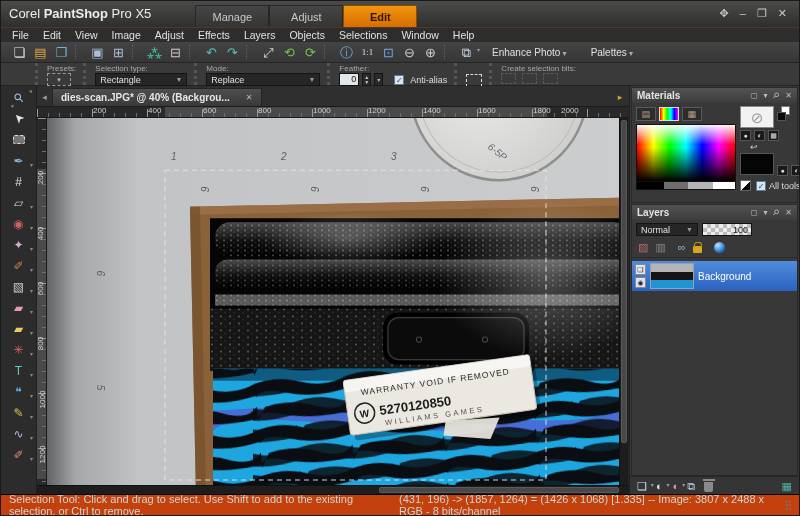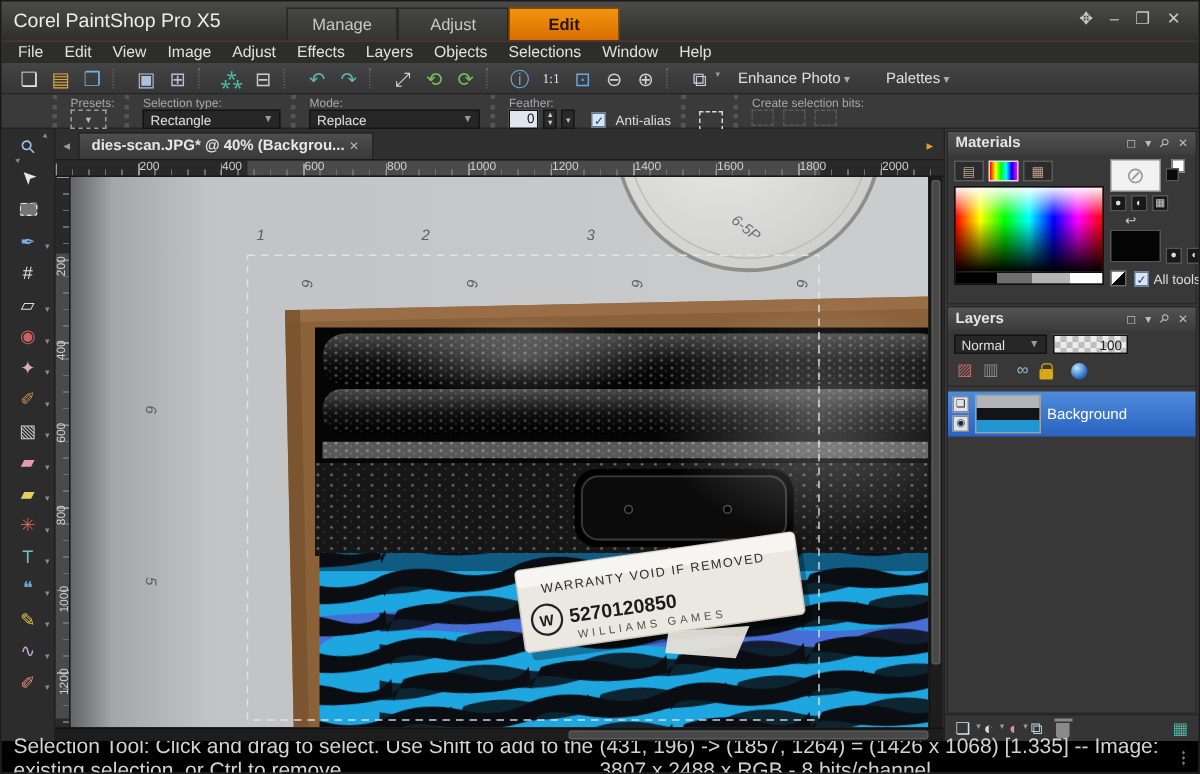--- a/index.html
+++ b/index.html
@@ -3,21 +3,21 @@
 <meta charset="utf-8">
 <style>
 *{box-sizing:border-box;margin:0;padding:0}
 html,body{background:#555}
 body{font-family:"Liberation Sans",sans-serif}
 .app{position:relative;width:800px;height:516px;background:#353535;color:#ddd;overflow:hidden;display:flex;flex-direction:column;border:1px solid #1a1a1a}
 
 
 .titlebar{height:26px;background:linear-gradient(#4b4b49,#2e2e2c);display:flex;align-items:stretch;flex:none}
 .apptitle{padding:5px 10px 0 8px;font-size:13px;color:#ececec;white-space:nowrap}
-.t-bold{font-weight:normal}
+.t-bold{font-weight:bold}
 .ws-tabs{display:flex;margin-left:34px;align-items:flex-end}
 .ws-tab{width:74px;text-align:center;padding:5px 8px 4px;font-size:11px;color:#c8c8c8;background:linear-gradient(#464646,#343432);border:1px solid #272727;border-bottom:none}
 .ws-tab.active{background:linear-gradient(#f29410,#d66e00);color:#2a1500;font-weight:bold;border-color:#8a4c00}
 .win-controls{margin-left:auto;display:flex;gap:11px;padding:6px 12px 0 0;color:#c8c8c8;font-size:11px}
 .win-controls span{line-height:12px}
 
 
 .menubar{height:15px;background:#2d2d2b;border-top:1px solid #53382a;display:flex;padding:0 4px;align-items:center;flex:none}
 .menu-item{padding:1px 7px;font-size:10.5px;color:#e0e0e0}
 
@@ -53,21 +53,21 @@
 .tool-btn{width:27px;height:21px;display:flex;align-items:center;justify-content:center;font-size:12px;position:relative;border-radius:2px;flex:none}
 .tool-btn.active{background:#747474}
 .tool-btn.caret::after{content:"▾";font-size:6px;color:#8a8a8a;position:absolute;right:-1px;bottom:3px}
 .dashedbox{width:12px;height:9px;border:1px dashed #ddd}
 .tool-btn.dashedbox{display:block;margin:6px auto}
 
 .center{width:592px;display:flex;flex-direction:column;background:#262626;flex:none}
 .doctabs{height:21px;display:flex;align-items:flex-end;background:#2f2f2f;border-bottom:1px solid #1b1b1b;flex:none}
 .tab-scroll{width:15px;text-align:center;color:#9a9a9a;font-size:9px;padding-bottom:4px}
 .tab-scroll.next{margin-left:auto;color:#e0a030;width:18px}
-.doctab{display:flex;gap:3px;align-items:center;background:linear-gradient(#4e4e4e,#393939);border:1px solid #242424;border-bottom:none;padding:3px 9px 3px 8px;font-size:10px;font-weight:bold;color:#e6e6e6}
+.doctab{display:flex;gap:16px;align-items:center;background:linear-gradient(#4e4e4e,#393939);border:1px solid #242424;border-bottom:none;padding:3px 9px 3px 8px;font-size:10px;font-weight:bold;color:#e6e6e6}
 .doctab .close{font-size:8px;color:#b8b8b8;font-weight:normal}
 
 .hruler{height:11px;position:relative;background:#292929;border-bottom:1px solid #191919;overflow:hidden;flex:none}
 .hruler .hl{position:absolute;top:0;bottom:0;left:128px;width:382px;background:#4a4a4a}
 .hruler::after{content:"";position:absolute;inset:0;background-image:repeating-linear-gradient(90deg,#9a9a9a 0 1px,transparent 1px 55px),repeating-linear-gradient(90deg,#6e6e6e 0 1px,transparent 1px 11px);background-size:100% 8px,100% 4px;background-position:0 100%,0 100%;background-repeat:no-repeat}
 .hnum{position:absolute;top:0;font-size:8px;color:#cfcfcf;line-height:8px;margin-left:2px;z-index:2}
 .canvasrow{flex:1;display:flex;min-height:0}
 .vruler{width:10px;position:relative;background:#292929;border-right:1px solid #191919;overflow:hidden;flex:none}
 .vruler .hl{position:absolute;left:0;right:0;top:51px;height:310px;background:#4a4a4a}
 .vruler::after{content:"";position:absolute;inset:0;background-image:repeating-linear-gradient(180deg,#9a9a9a 0 1px,transparent 1px 55px),repeating-linear-gradient(180deg,#6e6e6e 0 1px,transparent 1px 11px);background-size:8px 100%,4px 100%;background-position:100% 0,100% 0;background-repeat:no-repeat}
@@ -121,21 +121,21 @@
 .layname{font-size:10px;color:#fff}
 .lay-empty{flex:1}
 .laybar{height:18px;display:flex;align-items:center;gap:9px;padding:0 7px;background:#353535;border-top:1px solid #262626;flex:none}
 .lb{font-size:11px;line-height:14px;position:relative}
 .lb.caret::after{content:"▾";font-size:6px;color:#999;position:absolute;right:-7px;bottom:1px}
 .trash{width:9px;height:10px;background:#8a8a8a;border-radius:0 0 2px 2px;position:relative;margin-top:2px}
 .trash::before{content:"";position:absolute;top:-3px;left:-1.5px;width:12px;height:2px;background:#8a8a8a}
 .lb.last{margin-left:auto}
 
 
-.statusbar{height:21px;background:#000000;border-top:1px solid #000;display:flex;align-items:center;font-size:14px;color:#d2d2d2;padding:0 8px;flex:none}
+.statusbar{height:21px;background:#c2410c;border-top:1px solid #000;display:flex;align-items:center;font-size:11px;color:#d2d2d2;padding:0 8px;flex:none}
 .status-right{margin-left:auto;padding-right:6px}
 .grip{width:7px;height:10px;background-image:radial-gradient(#777 35%,transparent 40%);background-size:3.5px 3.5px}
 </style>
 </head>
 <body>
 
 <div class="app">
 
   <div class="titlebar">
     <div class="apptitle">
@@ -293,21 +293,21 @@
         <div>
             <div class="hnum" style="left: 54px; position: absolute;">200</div>
             <div class="hnum" style="left: 109px; position: absolute;">400</div>
             <div class="hnum" style="left: 164px; position: absolute;">600</div>
             <div class="hnum" style="left: 219px; position: absolute;">800</div>
             <div class="hnum" style="left: 274px; position: absolute;">1000</div>
             <div class="hnum" style="left: 329px; position: absolute;">1200</div>
             <div class="hnum" style="left: 384px; position: absolute;">1400</div>
             <div class="hnum" style="left: 439px; position: absolute;">1600</div>
             <div class="hnum" style="left: 494px; position: absolute;">1800</div>
-            <div class="hnum" style="left: 549px; position: absolute;">2000</div>
+            <div class="hnum" style="left: 522px; position: absolute;">2000</div>
           </div>
       </div>
 
       <div class="canvasrow">
         <div class="vruler">
           <div class="hl"></div>
           <div>
               <div class="vnum" style="top: 55px; position: absolute;">200</div>
               <div class="vnum" style="top: 111px; position: absolute;">400</div>
               <div class="vnum" style="top: 166px; position: absolute;">600</div>

